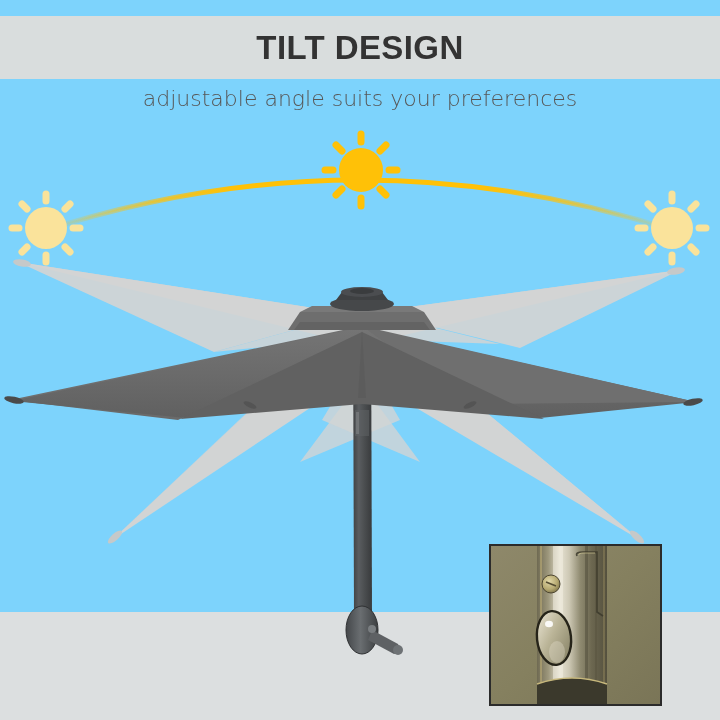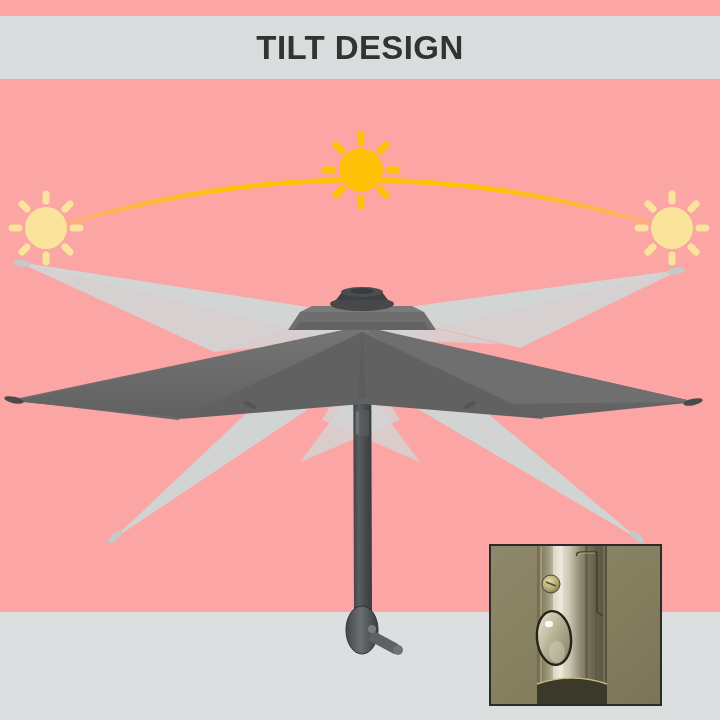--- a/index.html
+++ b/index.html
@@ -9,21 +9,21 @@
     background: #ffffff;
   }
   body {
     font-family: "Liberation Sans", sans-serif;
   }
   #stage {
     position: relative;
     width: 720px;
     height: 720px;
     overflow: hidden;
-    background: #fca5a5;
+    background: #7dd3fc;
   }
 
   
   .band-top {
     position: absolute;
     left: 0;
     top: 16px;
     width: 720px;
     height: 63px;
     background: #d9dddd;
@@ -93,20 +93,21 @@
 </style>
 </head>
 <body>
 
 <div id="stage">
 
   <div class="band-top"></div>
 
   <div class="title">TILT DESIGN</div>
 
+  <div class="subtitle">adjustable angle suits your preferences</div>
 
   <div class="band-bottom"></div>
 
   <svg class="layer" viewBox="0 0 720 720">
     <defs>
       <linearGradient id="arcFade" x1="0" y1="0" x2="1" y2="0">
         <stop offset="0" stop-color="#FFC107" stop-opacity="0"></stop>
         <stop offset="0.10" stop-color="#FFC107" stop-opacity="0.35"></stop>
         <stop offset="0.30" stop-color="#FFC107" stop-opacity="1"></stop>
         <stop offset="0.50" stop-color="#FFC107" stop-opacity="1"></stop>

